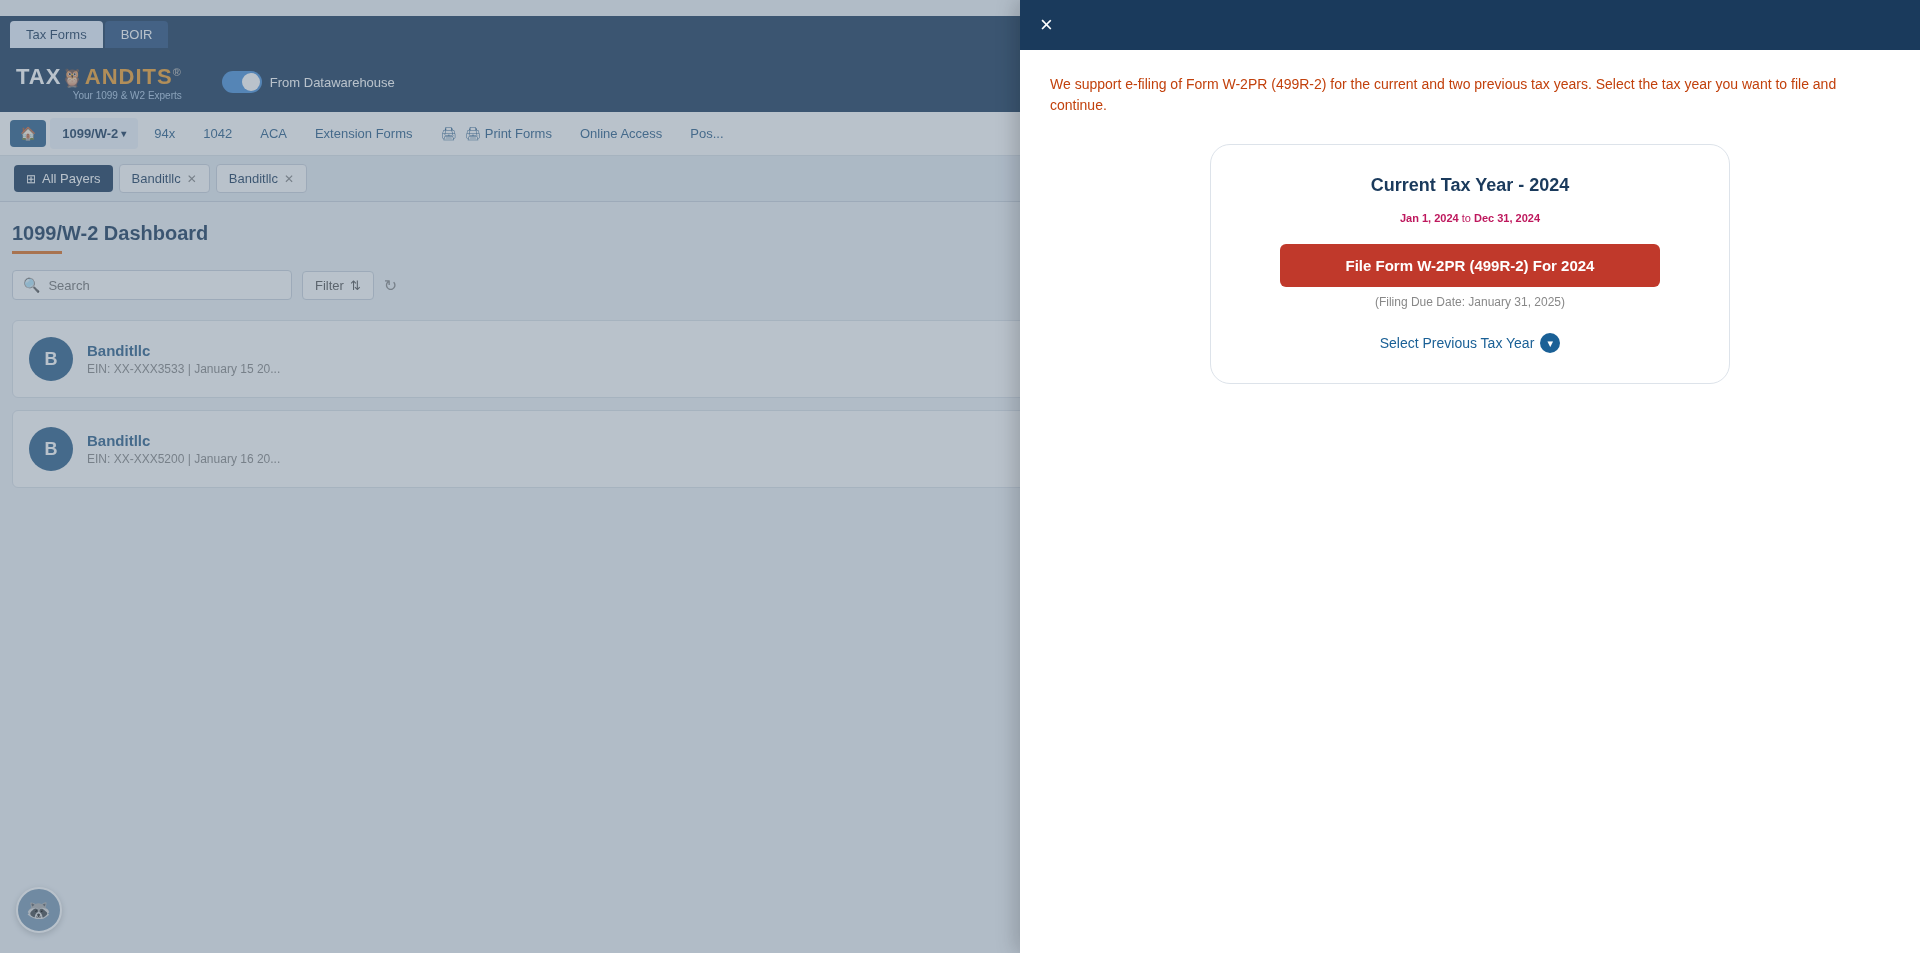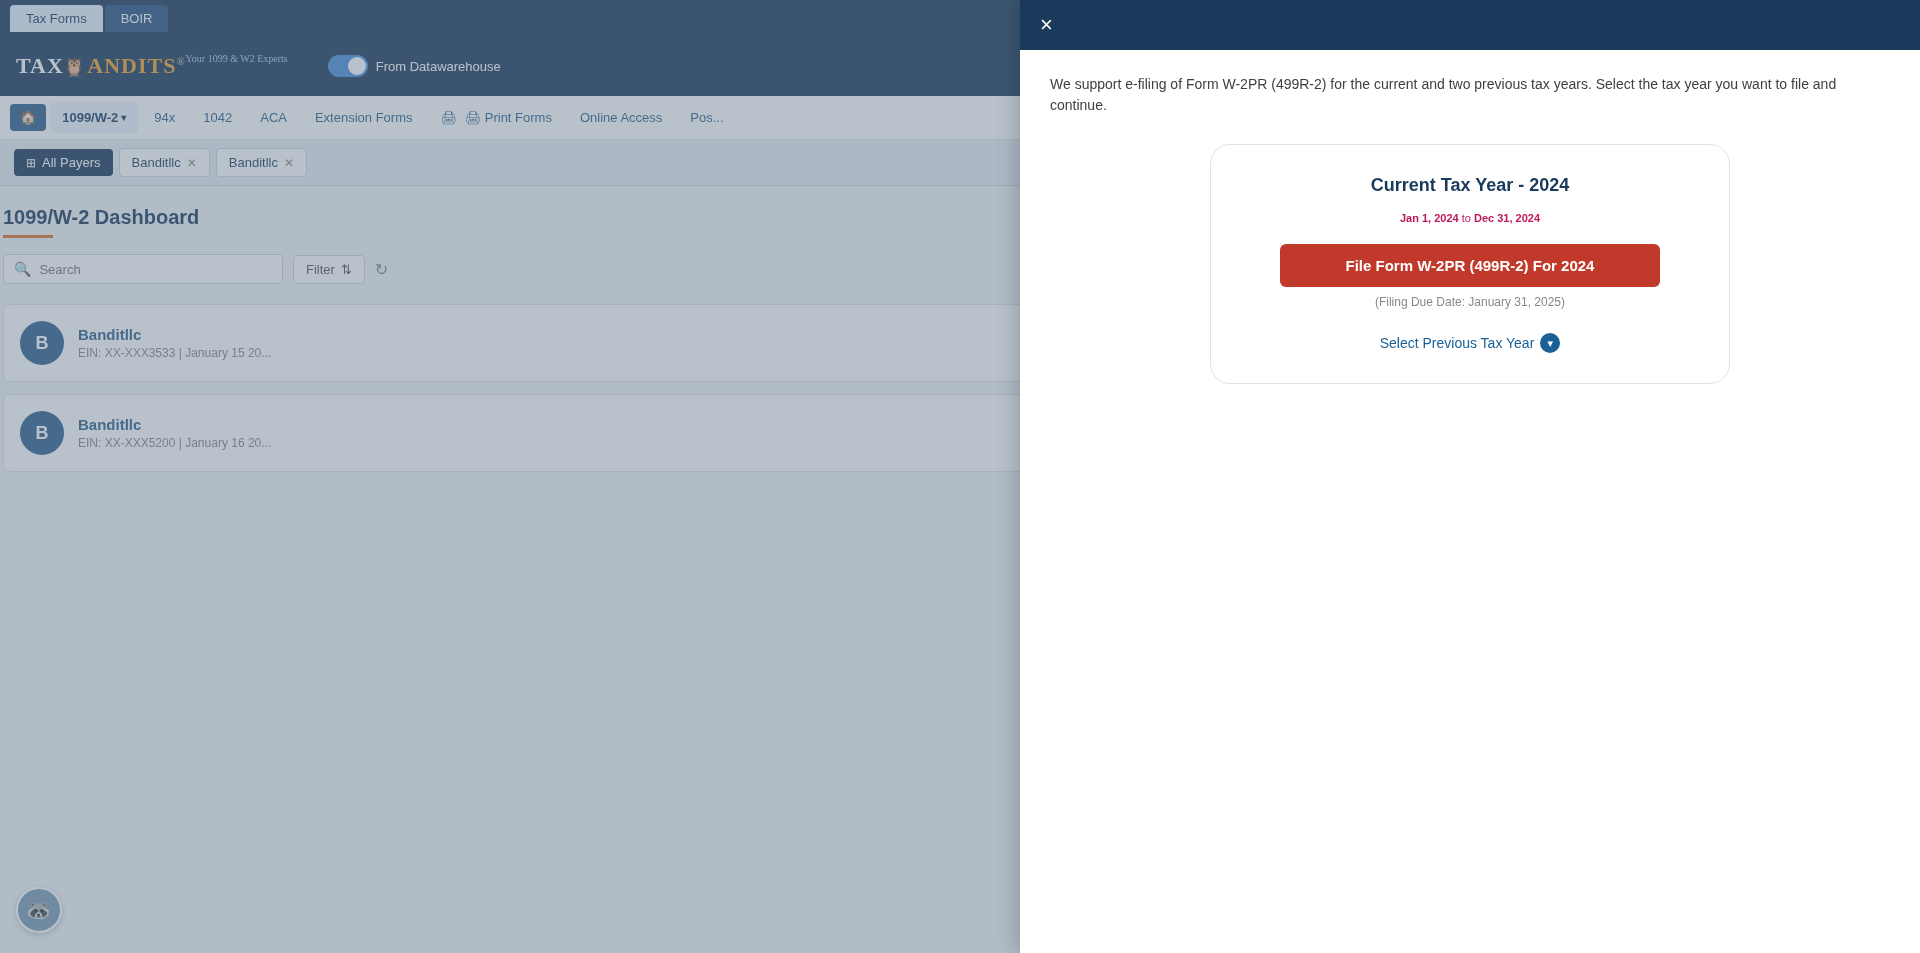--- a/index.html
+++ b/index.html
@@ -6,20 +6,21 @@
     body { font-family: Arial, sans-serif; font-size: 14px; background: #f0f4f8; }
 
     
     .top-nav {
       background: #1a3a5c;
       display: flex;
       align-items: center;
       height: 36px;
       padding: 0 10px;
       gap: 2px;
+      margin-top: 16px;
     }
     .top-nav-tab {
       background: #2a5080;
       color: #fff;
       padding: 6px 16px;
       border-radius: 4px 4px 0 0;
       font-size: 13px;
       cursor: pointer;
     }
     .top-nav-tab.active {
@@ -31,22 +32,22 @@
     .header {
       background: #1a3a5c;
       display: flex;
       align-items: center;
       height: 60px;
       padding: 0 16px;
       gap: 20px;
     }
     .logo-area {
       display: flex;
-      align-items: flex-start;
-      font-family: Liberation Serif, serif;
+      flex-direction: column;
+      align-items: flex-end;
     }
     .logo-text {
       color: #fff;
       font-size: 22px;
       font-weight: bold;
       letter-spacing: 1px;
     }
     .logo-text span.tax { color: #fff; }
     .logo-text span.andits { color: #f0a030; }
     .logo-subtitle {
@@ -139,21 +140,21 @@
       font-size: 12px;
       color: #888;
       cursor: pointer;
     }
     .tab-grid-icon {
       font-size: 12px;
     }
 
     
     .main-area {
-      padding: 20px 3px;
+      padding: 20px 12px;
       position: relative;
     }
     .dashboard-title {
       font-size: 20px;
       font-weight: bold;
       color: #1a3a5c;
       margin-bottom: 6px;
     }
     .title-underline {
       width: 50px;
@@ -296,21 +297,21 @@
       font-size: 22px;
       cursor: pointer;
       line-height: 1;
     }
     .modal-body {
       padding: 24px 30px;
       flex: 1;
       overflow-y: auto;
     }
     .modal-description {
-      color: #404040;
+      color: #c2410c;
       font-size: 14px;
       margin-bottom: 28px;
       line-height: 1.5;
     }
 
     
     .tax-year-card {
       border: 1px solid #dde3ea;
       border-radius: 20px;
       padding: 30px 24px;

